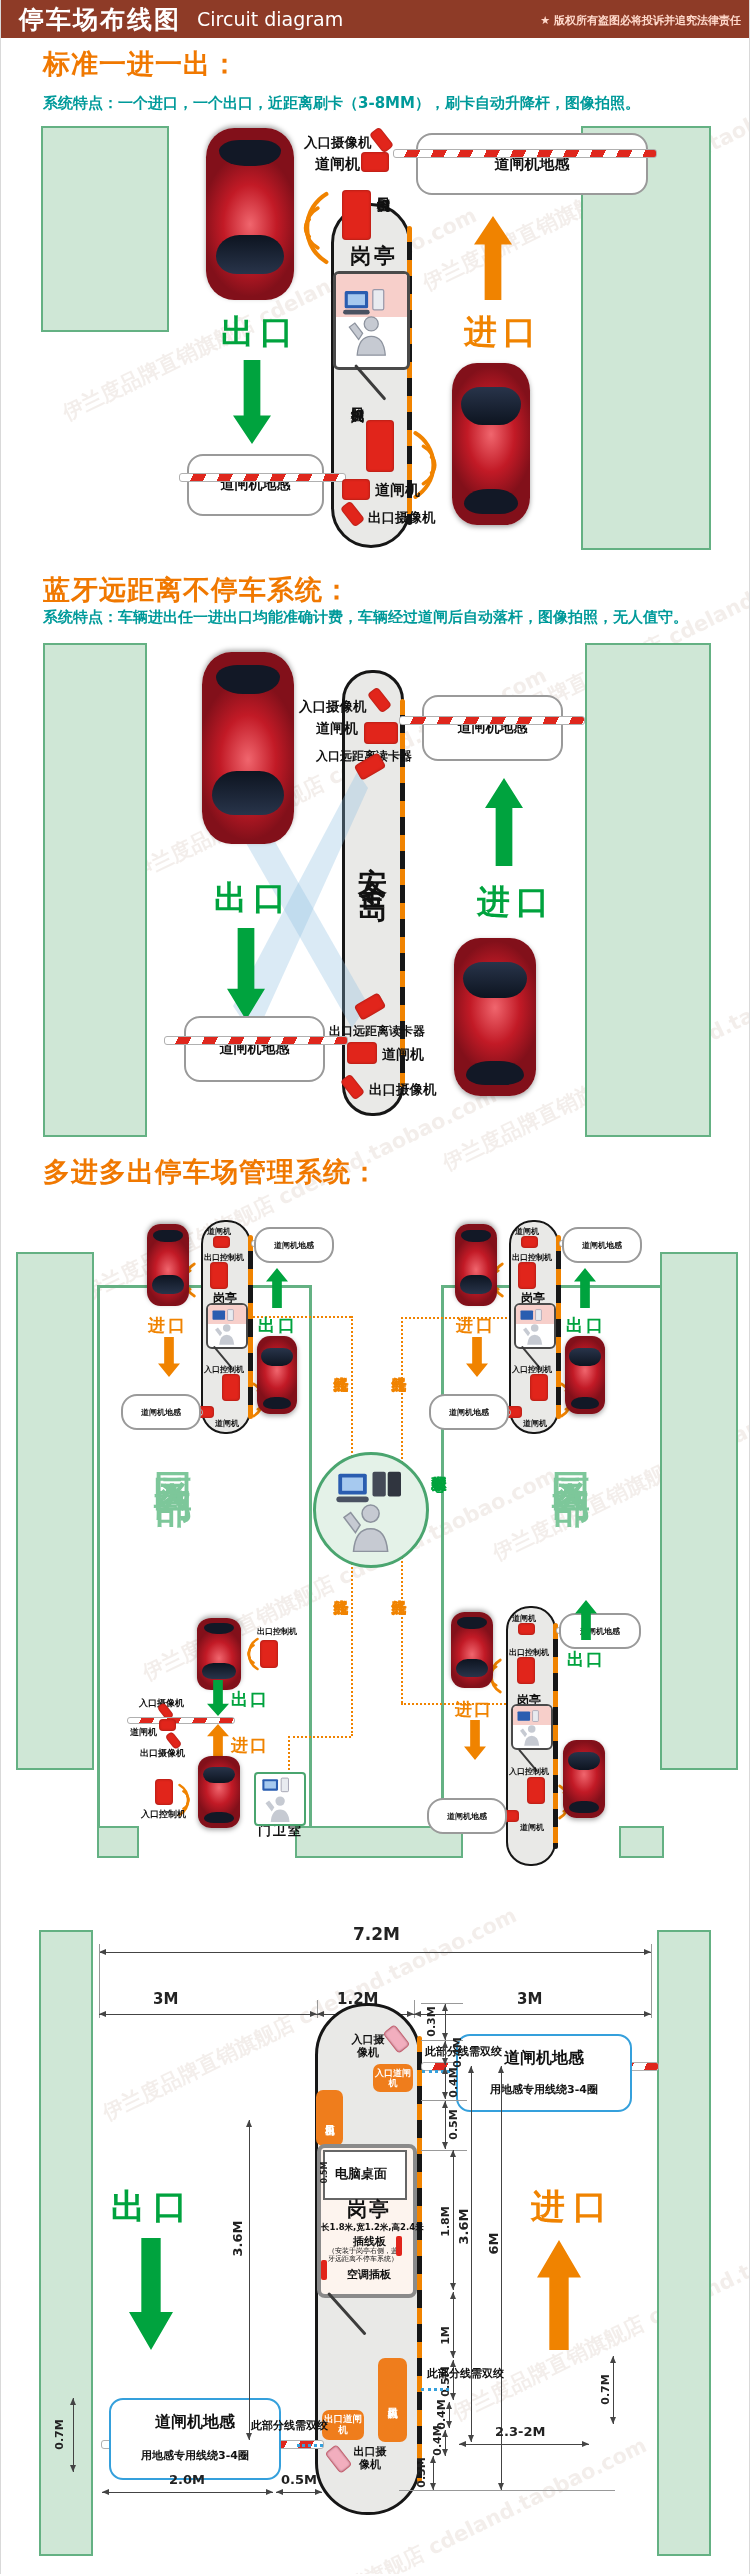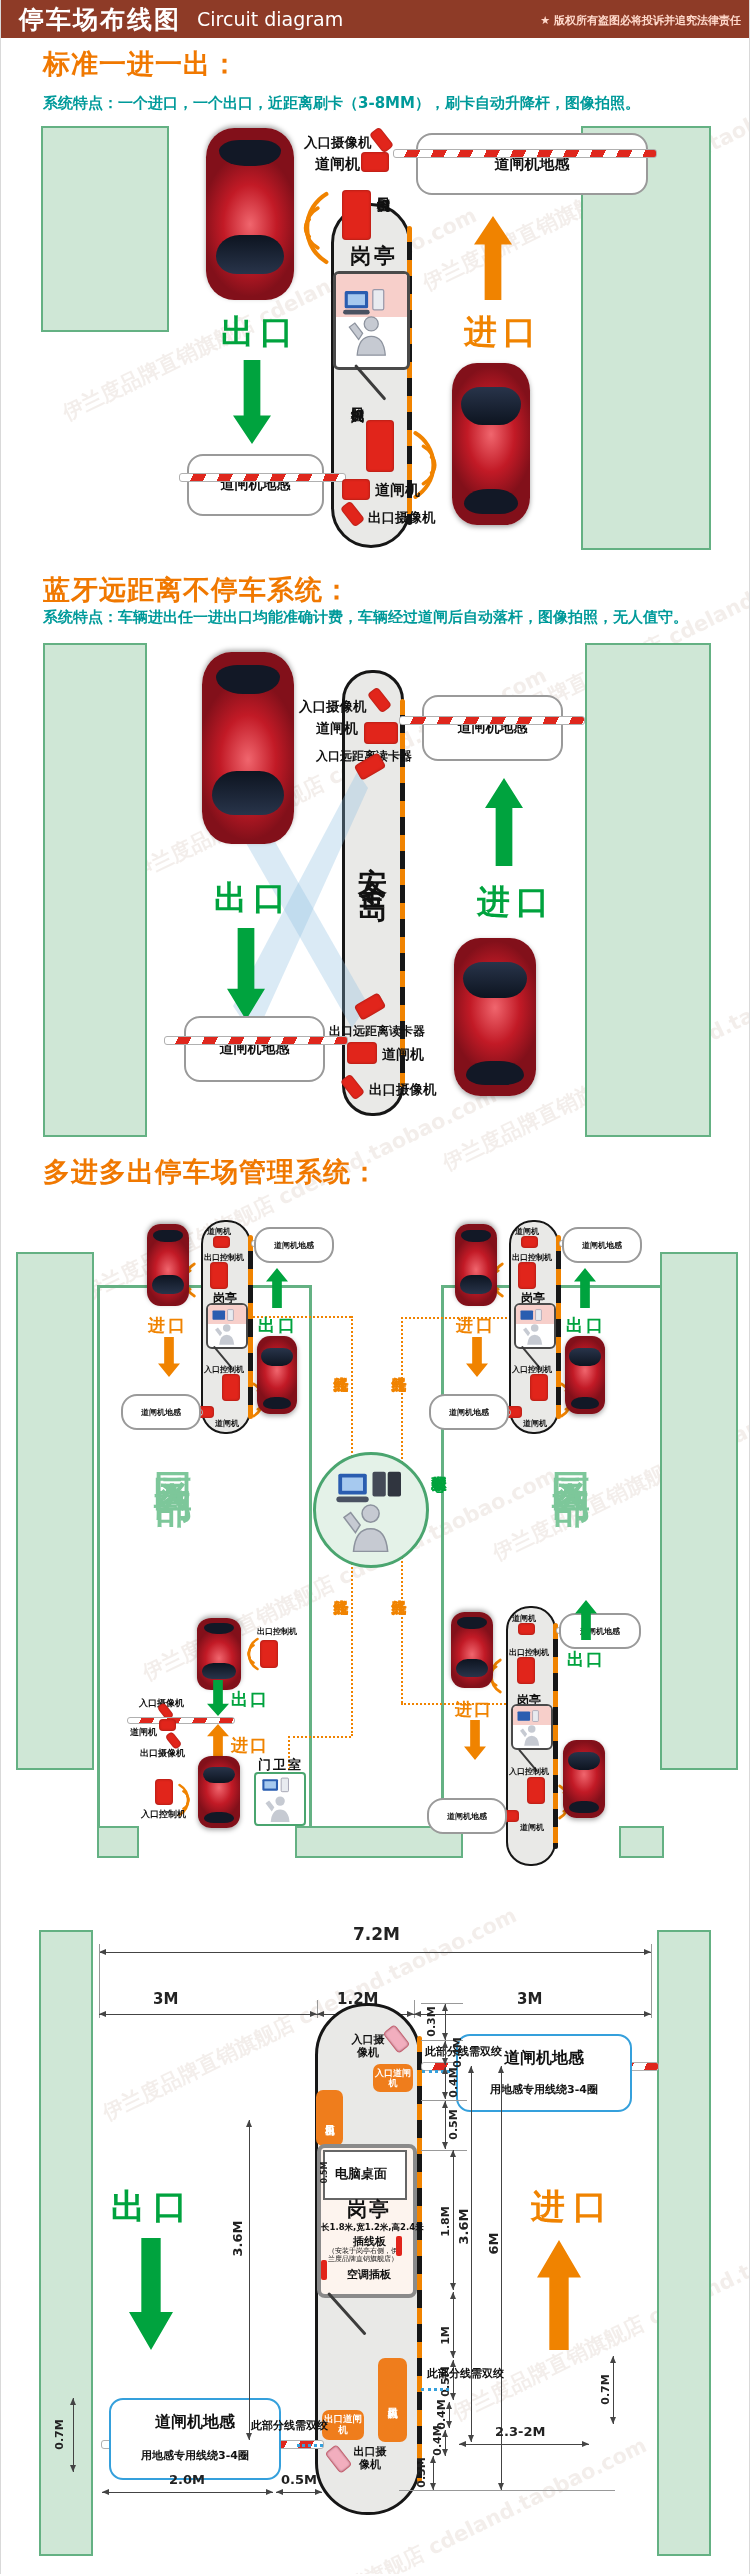--- a/index.html
+++ b/index.html
@@ -361,21 +361,21 @@
   <div class="lab" style="left:230px;top:1734px;font-size:17px;color:#f08300;letter-spacing:2px">进口</div>
   <div class="arr au o" style="left:206px;top:1724px;width:22px;height:36px"></div>
   <div class="car" style="left:197px;top:1756px;width:42px;height:72px"></div>
   <div class="redbox" style="left:154px;top:1779px;width:18px;height:26px"></div>
   <div class="wifi" style="left:176px;top:1780px;width:15px;height:40px"><svg viewBox="0 0 24 60">
         <path d="M4 6 A28 28 0 0 1 4 54" stroke-width="4"></path>
         <path d="M10 16 A16 16 0 0 1 10 44" stroke-width="3.6"></path>
         <path d="M16 24 A8 8 0 0 1 16 36" stroke-width="3.2"></path>
       </svg></div>
   <div class="lab" style="left:140px;top:1808px;font-size:9px">入口控制机</div>
-  <div class="lab" style="left:257px;top:1756px;font-size:13px;letter-spacing:2px">门卫室</div>
+  <div class="lab" style="left:257px;top:1822px;font-size:13px;letter-spacing:2px">门卫室</div>
   <div class="gbooth" style="left:253px;top:1772px;width:48px;height:50px">
       <svg viewBox="0 0 40 44">
         <rect x="3" y="3" width="15" height="11" rx="1" fill="#2a5db0"></rect>
         <rect x="5" y="5" width="11" height="7" fill="#a6c9ef"></rect>
         <rect x="21" y="2" width="7" height="13" rx="1" fill="#e8ebf0" stroke="#99a" stroke-width="0.8"></rect>
         <circle cx="20" cy="24" r="4.5" fill="#c6cad2"></circle>
         <path d="M11 44 q1-12 9-12 q8 0 9 12z" fill="#c6cad2"></path>
         <path d="M12 34 l-6-8 3.5-2.5 5 6.5z" fill="#c6cad2"></path>
       </svg>
     </div>
@@ -476,21 +476,21 @@
       <span>出口机箱</span>
     </div>
 
   <div class="abs" style="left:316px;top:2144px;width:92px;height:146px;border:4px solid #8a8a8a;border-radius:8px;background:#fdf4ee"></div>
   <div class="abs" style="left:322px;top:2150px;width:80px;height:46px;border:2px solid #666;background:#fff"></div>
   <div class="lab" style="left:334px;top:2165px;font-size:13px">电脑桌面</div>
   <div class="rot" style="left:303px;top:2168px;font-size:8px">0.5M</div>
   <div class="lab" style="left:346px;top:2196px;font-size:20px;letter-spacing:2px">岗亭</div>
   <div class="lab" style="left:320px;top:2222px;font-size:8.5px">长1.8米,宽1.2米,高2.4米</div>
   <div class="lab" style="left:352px;top:2234px;font-size:11px">插线板</div>
-  <div class="lab wrap" style="left:324px;top:2247px;width:76px;font-size:7px;font-weight:normal">（安装于岗亭右侧，伊兰度品牌直销旗舰店）</div>
+  <div class="lab wrap" style="left:324px;top:2247px;width:76px;font-size:7px;font-weight:normal">（安装于岗亭右侧，蓝牙远距离不停车系统）</div>
   <div class="rtick" style="left:395px;top:2236px"></div>
   <div class="lab" style="left:346px;top:2267px;font-size:11px">空调插板</div>
   <div class="rtick" style="left:320px;top:2260px"></div>
   <div class="door" style="left:326px;top:2294px;height:56px;transform:rotate(-42deg)"></div>
 
   <div class="obox vert" style="left:377px;top:2358px;width:29px;height:84px;font-size:10px">
       <span>入口机箱</span>
     </div>
   <div class="obox" style="left:321px;top:2410px;width:42px;height:30px;font-size:9.5px">
       <span>出口道闸机</span>

